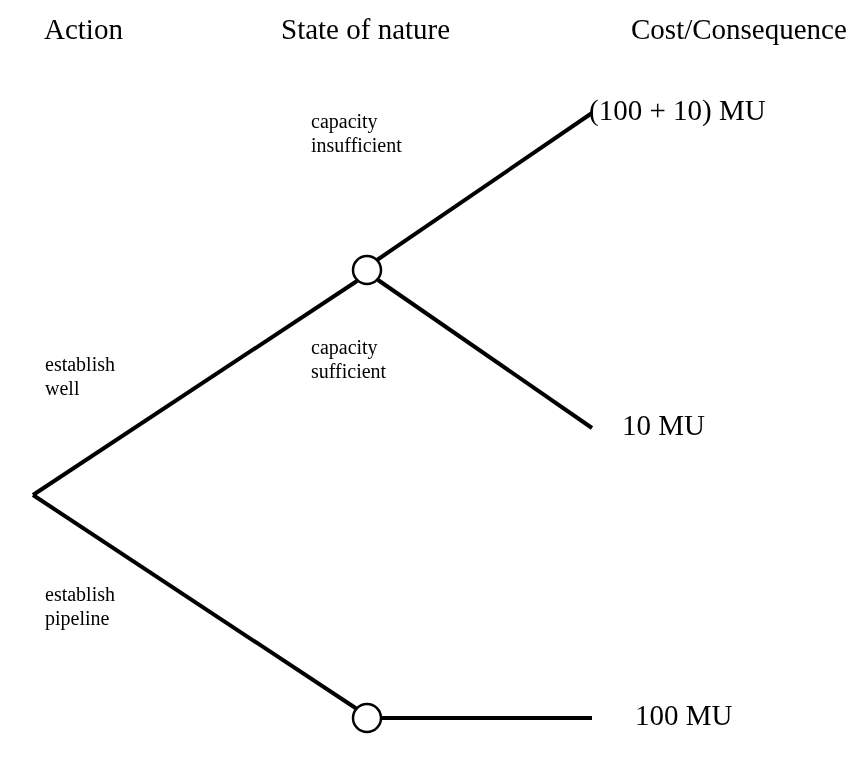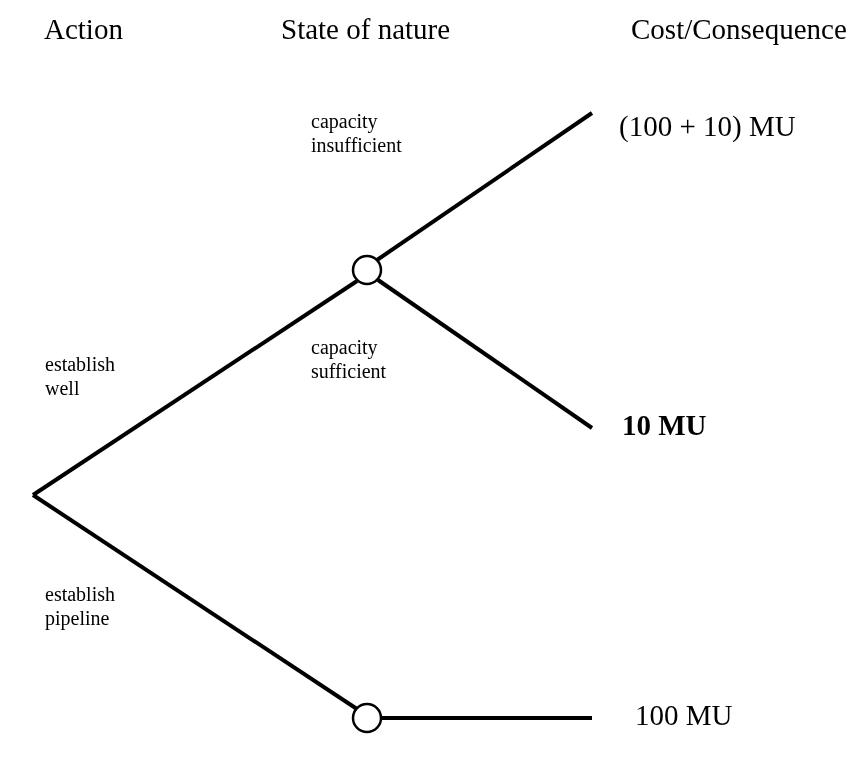--- a/index.html
+++ b/index.html
@@ -44,22 +44,22 @@
   
   #hdr-action      { left: 44px;  top: 12px; }
   #hdr-state       { left: 281px; top: 12px; }
   #hdr-cost        { left: 591px; top: 12px; margin-left: 40px; }
   
   #lbl-cap-insuff  { left: 311px; top: 110px; }
   #lbl-cap-suff    { left: 311px; top: 336px; }
   #lbl-est-well    { left: 45px;  top: 353px; }
   #lbl-est-pipe    { left: 45px;  top: 583px; }
   
-  #pay-top         { left: 619px; top: 93px; margin-top: 16px; }
-  #pay-mid         { left: 622px; top: 408px; font-weight: bold; }
+  #pay-top         { left: 589px; top: 93px; }
+  #pay-mid         { left: 622px; top: 408px; }
   #pay-bot         { left: 635px; top: 698px; text-align: right; }
 </style>
 </head>
 <body>
 
 <div id="canvas">
 
   <svg id="tree-svg" viewBox="0 0 868 764">
 
     <line x1="33" y1="495" x2="357" y2="281" stroke="#000000" stroke-width="4" stroke-linecap="butt"></line>

